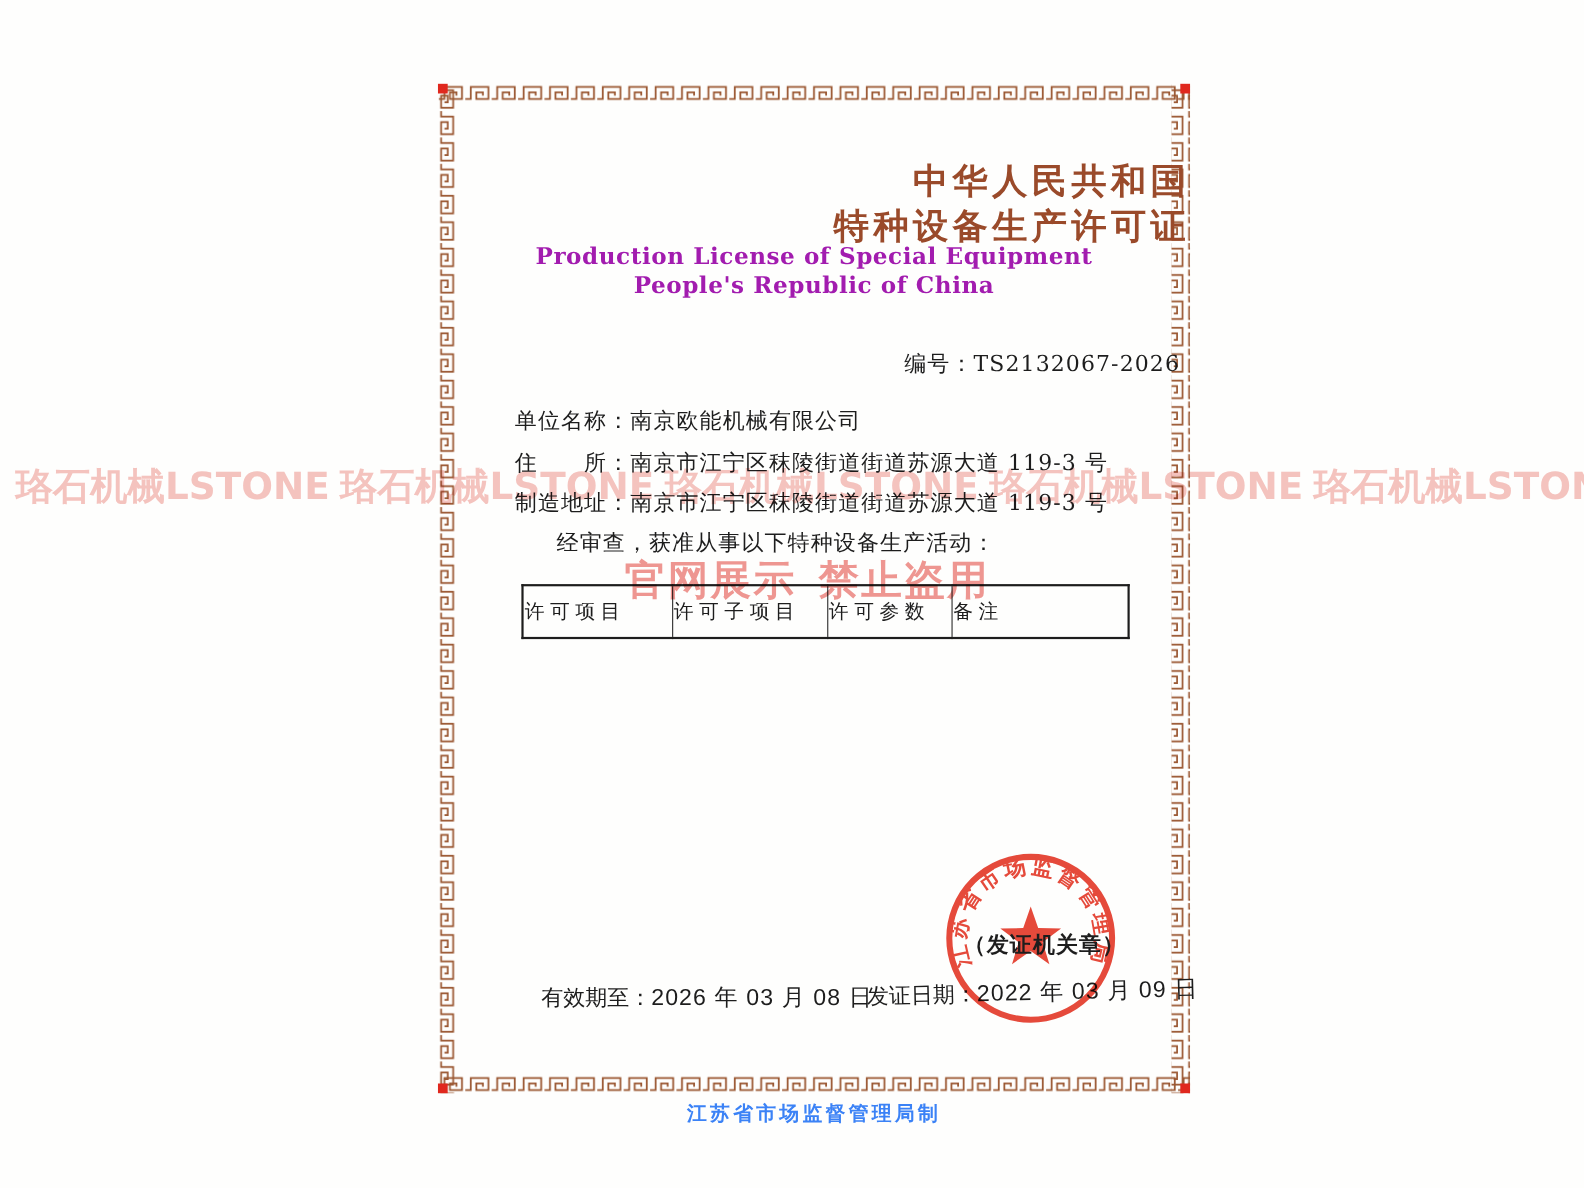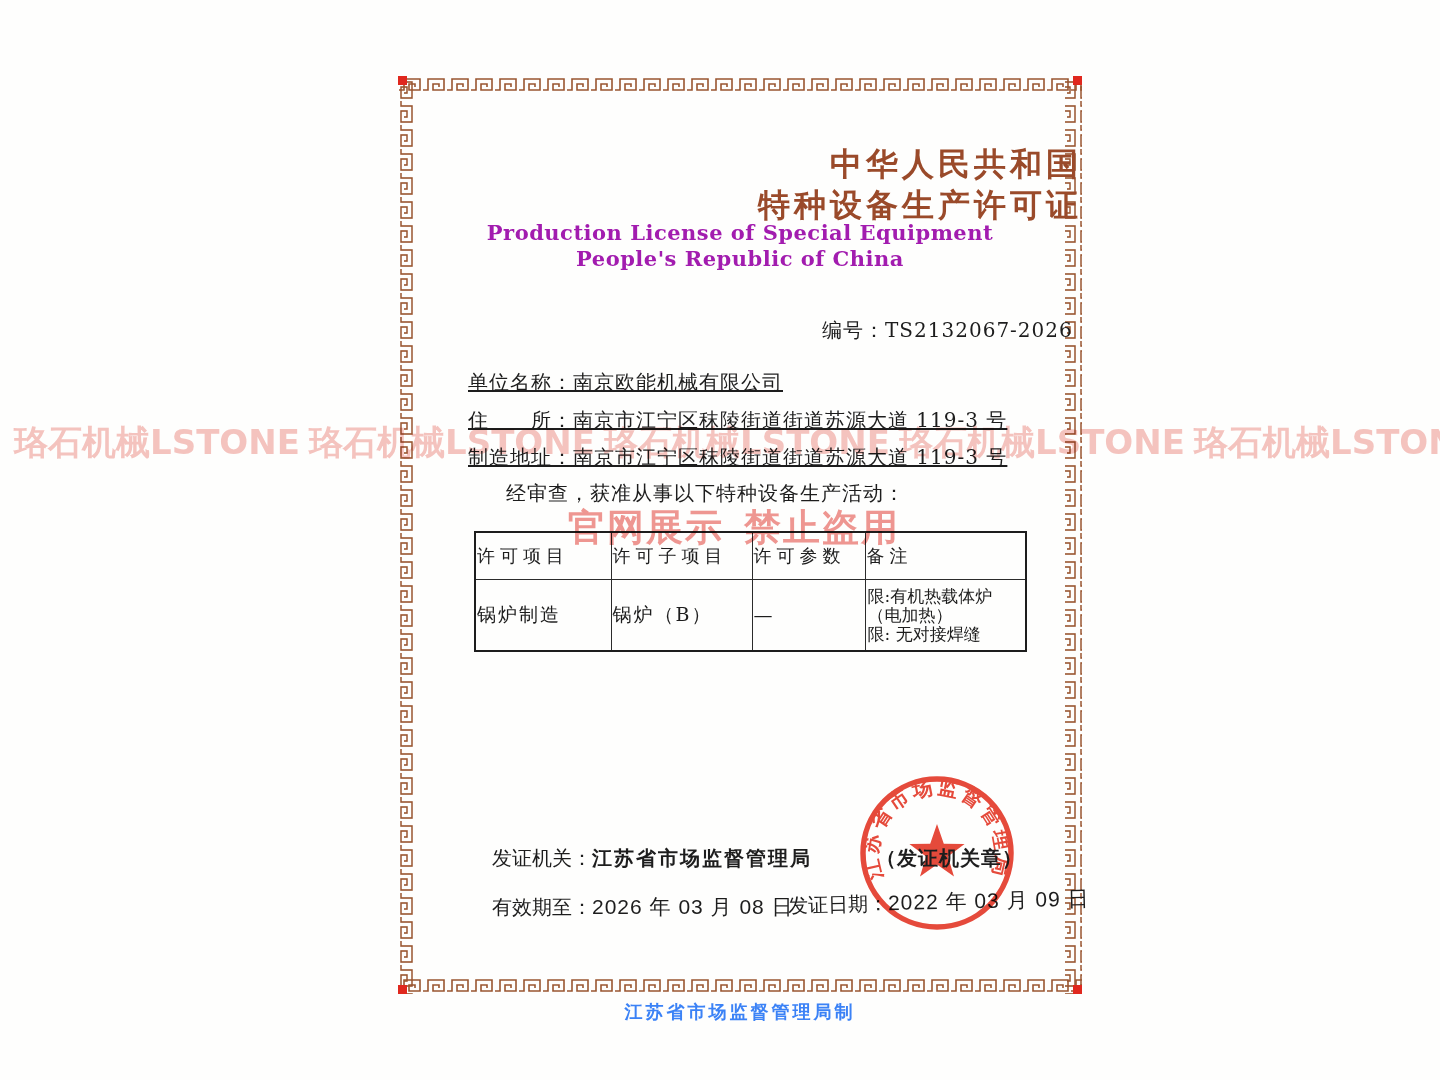--- a/index.html
+++ b/index.html
@@ -15,21 +15,21 @@
   
   .title-cn{left:398px;width:684px;text-align:right;font-weight:bold;
     font-size:32px;letter-spacing:4px;color:#9a4a2a;z-index:2;}
   .t1{top:143px;} .t2{top:184px;}
   .title-en{left:398px;width:684px;text-align:center;font-weight:bold;
     font-size:21px;color:#a21caf;z-index:2;letter-spacing:.5px;}
   .e1{top:220px;} .e2{top:246px;}
 
   
   .serial{top:317px;left:822px;font-size:20px;letter-spacing:1px;z-index:2;}
-  .field{font-size:20px;letter-spacing:1px;z-index:2;white-space:nowrap;text-decoration:underline;}
+  .field{font-size:20px;letter-spacing:1px;z-index:2;white-space:nowrap;}
   .f0{top:369px;left:468px;} .f1{top:407px;left:468px;} .f2{top:444px;left:468px;}
   .approval{top:480px;left:506px;font-size:20px;letter-spacing:1px;z-index:2;}
 
   
   .permit-table{left:474px;top:531px;z-index:2;}
   table{border-collapse:collapse;table-layout:fixed;width:551px;background:transparent;}
   td,th{border:1.5px solid #2b2b2b;text-align:left;vertical-align:middle;
     font-weight:normal;color:#1d1d1d;margin-top:22px;}
   table{border:2.5px solid #1d1d1d;}
   th{height:44px;font-size:18px;letter-spacing:5px;}
@@ -106,35 +106,24 @@
           <col class="c3">
           <col class="c4">
         </colgroup>
       <tbody>
           <tr>
         <th>许可项目</th>
         <th>许可子项目</th>
         <th>许可参数</th>
         <th>备注</th>
       </tr>
-      <tr>
-        <td>锅炉制造</td>
-        <td>锅炉（B）</td>
-        <td>—</td>
-        <td class="remark">
-          <div>限:有机热载体炉</div>
-          <div>（电加热）</div>
-          <div>限: 无对接焊缝</div>
-        </td>
-      </tr>
     </tbody>
       </table>
   </div>
 
-  <div class="abs issuer"><span>发证机关：</span><b>江苏省市场监督管理局</b></div>
 
   <div class="abs seal-caption">（发证机关章）</div>
 
   <div class="abs valid"><span>有效期至：</span><span class="datenum">2026 年 03 月 08 日</span></div>
 
   <div class="abs issue"><span>发证日期：</span><span class="datenum">2022 年 03 月 09 日</span></div>
 
   <svg class="abs seal" width="190" height="190" viewBox="0 0 190 190">
     <circle cx="88" cy="90" r="74" fill="none" stroke="#e43a2a" stroke-width="5.5"></circle>
     <polygon fill="#e43a2a" points="88,61 94.8,80.7 115.6,81 98.9,93.6 105,113.5 88,101.5 71,113.5 77.1,93.6 60.4,81 81.2,80.7"></polygon>

